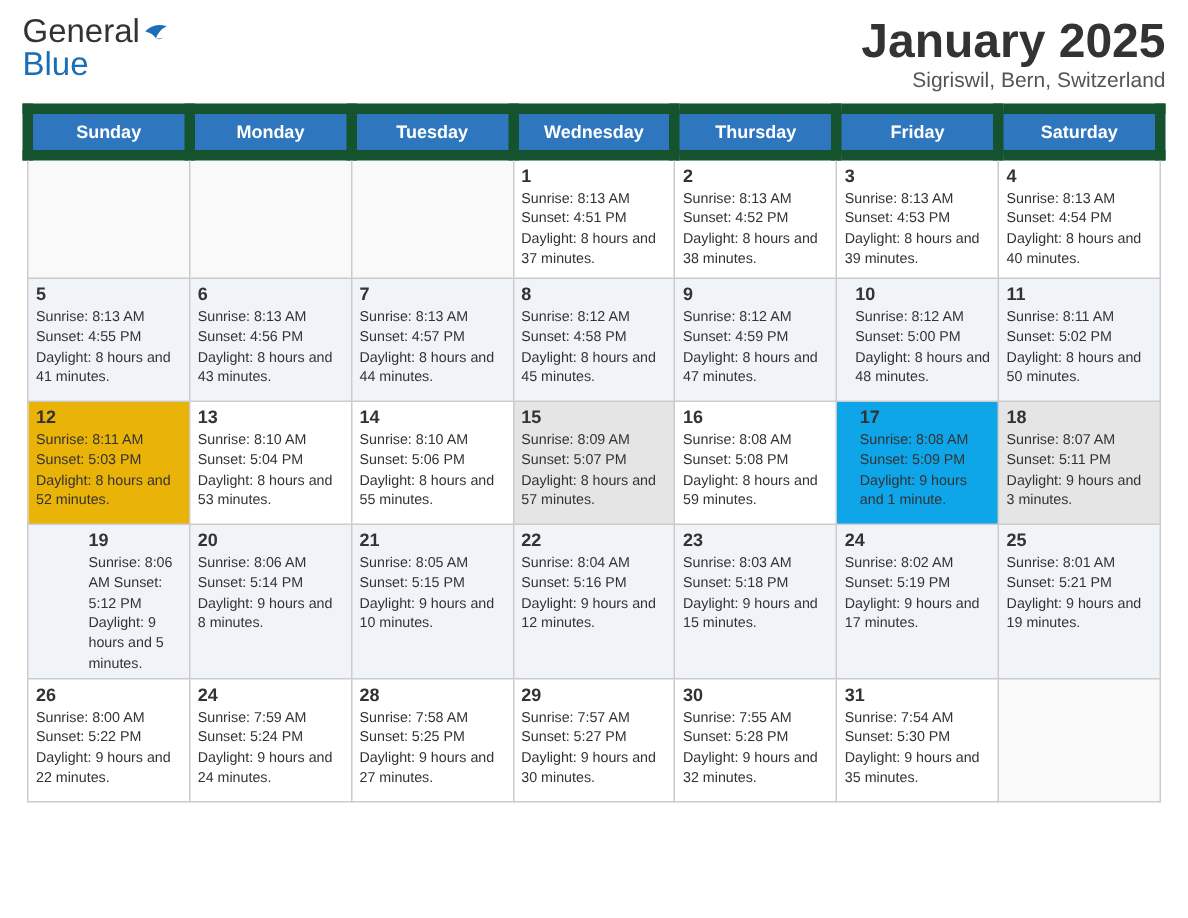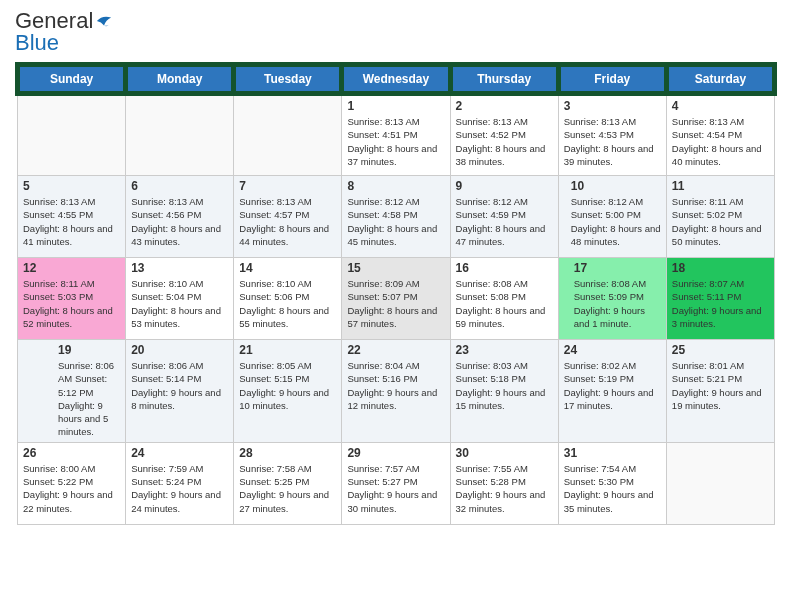--- a/index.html
+++ b/index.html
@@ -61,21 +61,21 @@
       border-collapse: collapse;
       border: 1px solid #ccc;
     }
     .calendar th {
       background: #2e76be;
       color: #fff;
       text-align: center;
       font-size: 12px;
       font-weight: bold;
       padding: 5px 4px;
-      border: 5px solid #14532d;
+      border: 7px solid #14532d;
     }
     .calendar td {
       vertical-align: top;
       border: 1px solid #ccc;
       padding: 3px 5px;
       width: calc(100% / 7);
       height: 82px;
       background: #fff;
     }
     .calendar tr:nth-child(even) td {
@@ -108,20 +108,24 @@
     <div class="logo">
       <div class="logo-row">
         <span class="logo-general logo-text">General</span>
         <svg class="logo-bird" viewBox="0 0 20 18" xmlns="http://www.w3.org/2000/svg">
           <path d="M2,9 Q8,2 18,5 Q12,8 10,14 Q7,10 2,9Z" fill="#1a6eb5"></path>
           <path d="M10,14 Q13,16 16,13 Q14,15 10,14Z" fill="#1a6eb5"></path>
         </svg>
       </div>
       <span class="logo-blue logo-text">Blue</span>
     </div>
+    <div class="title-block">
+      <div class="title-month">January 2025</div>
+      <div class="title-location">Sigriswil, Bern, Switzerland</div>
+    </div>
   </div>
 
   <table class="calendar">
     <thead>
       <tr>
       <th>Sunday</th>
           <th>Monday</th>
           <th>Tuesday</th>
           <th>Wednesday</th>
           <th>Thursday</th>
@@ -197,21 +201,21 @@
 Daylight: 8 hours and 48 minutes.</div>
           </td>
           <td style="background: rgb(240, 244, 248);">
             <div class="day-number">11</div>
             <div class="day-info">Sunrise: 8:11 AM
 Sunset: 5:02 PM
 Daylight: 8 hours and 50 minutes.</div>
           </td>
         </tr>
         <tr>
-          <td style="background: #f9a8d4; margin-top: 12px;">
+          <td style="background: #eab308; margin-top: 12px;">
             <div class="day-number">12</div>
             <div class="day-info">Sunrise: 8:11 AM
 Sunset: 5:03 PM
 Daylight: 8 hours and 52 minutes.</div>
           </td>
           <td style="background: rgb(255, 255, 255);">
             <div class="day-number">13</div>
             <div class="day-info">Sunrise: 8:10 AM
 Sunset: 5:04 PM
 Daylight: 8 hours and 53 minutes.</div>
@@ -227,27 +231,27 @@
             <div class="day-info">Sunrise: 8:09 AM
 Sunset: 5:07 PM
 Daylight: 8 hours and 57 minutes.</div>
           </td>
           <td style="background: rgb(255, 255, 255);">
             <div class="day-number">16</div>
             <div class="day-info">Sunrise: 8:08 AM
 Sunset: 5:08 PM
 Daylight: 8 hours and 59 minutes.</div>
           </td>
-          <td style="background: #86efac; padding-left: 15px;">
+          <td style="background: #0ea5e9; padding-left: 15px;">
             <div class="day-number">17</div>
             <div class="day-info">Sunrise: 8:08 AM
 Sunset: 5:09 PM
 Daylight: 9 hours and 1 minute.</div>
           </td>
-          <td style="background: #22c55e;">
+          <td style="background: #e5e5e5;">
             <div class="day-number">18</div>
             <div class="day-info">Sunrise: 8:07 AM
 Sunset: 5:11 PM
 Daylight: 9 hours and 3 minutes.</div>
           </td>
         </tr>
         <tr>
           <td style="background: rgb(240, 244, 248); padding-left: 40px;">
             <div class="day-number">19</div>
             <div class="day-info">Sunrise: 8:06 AM

